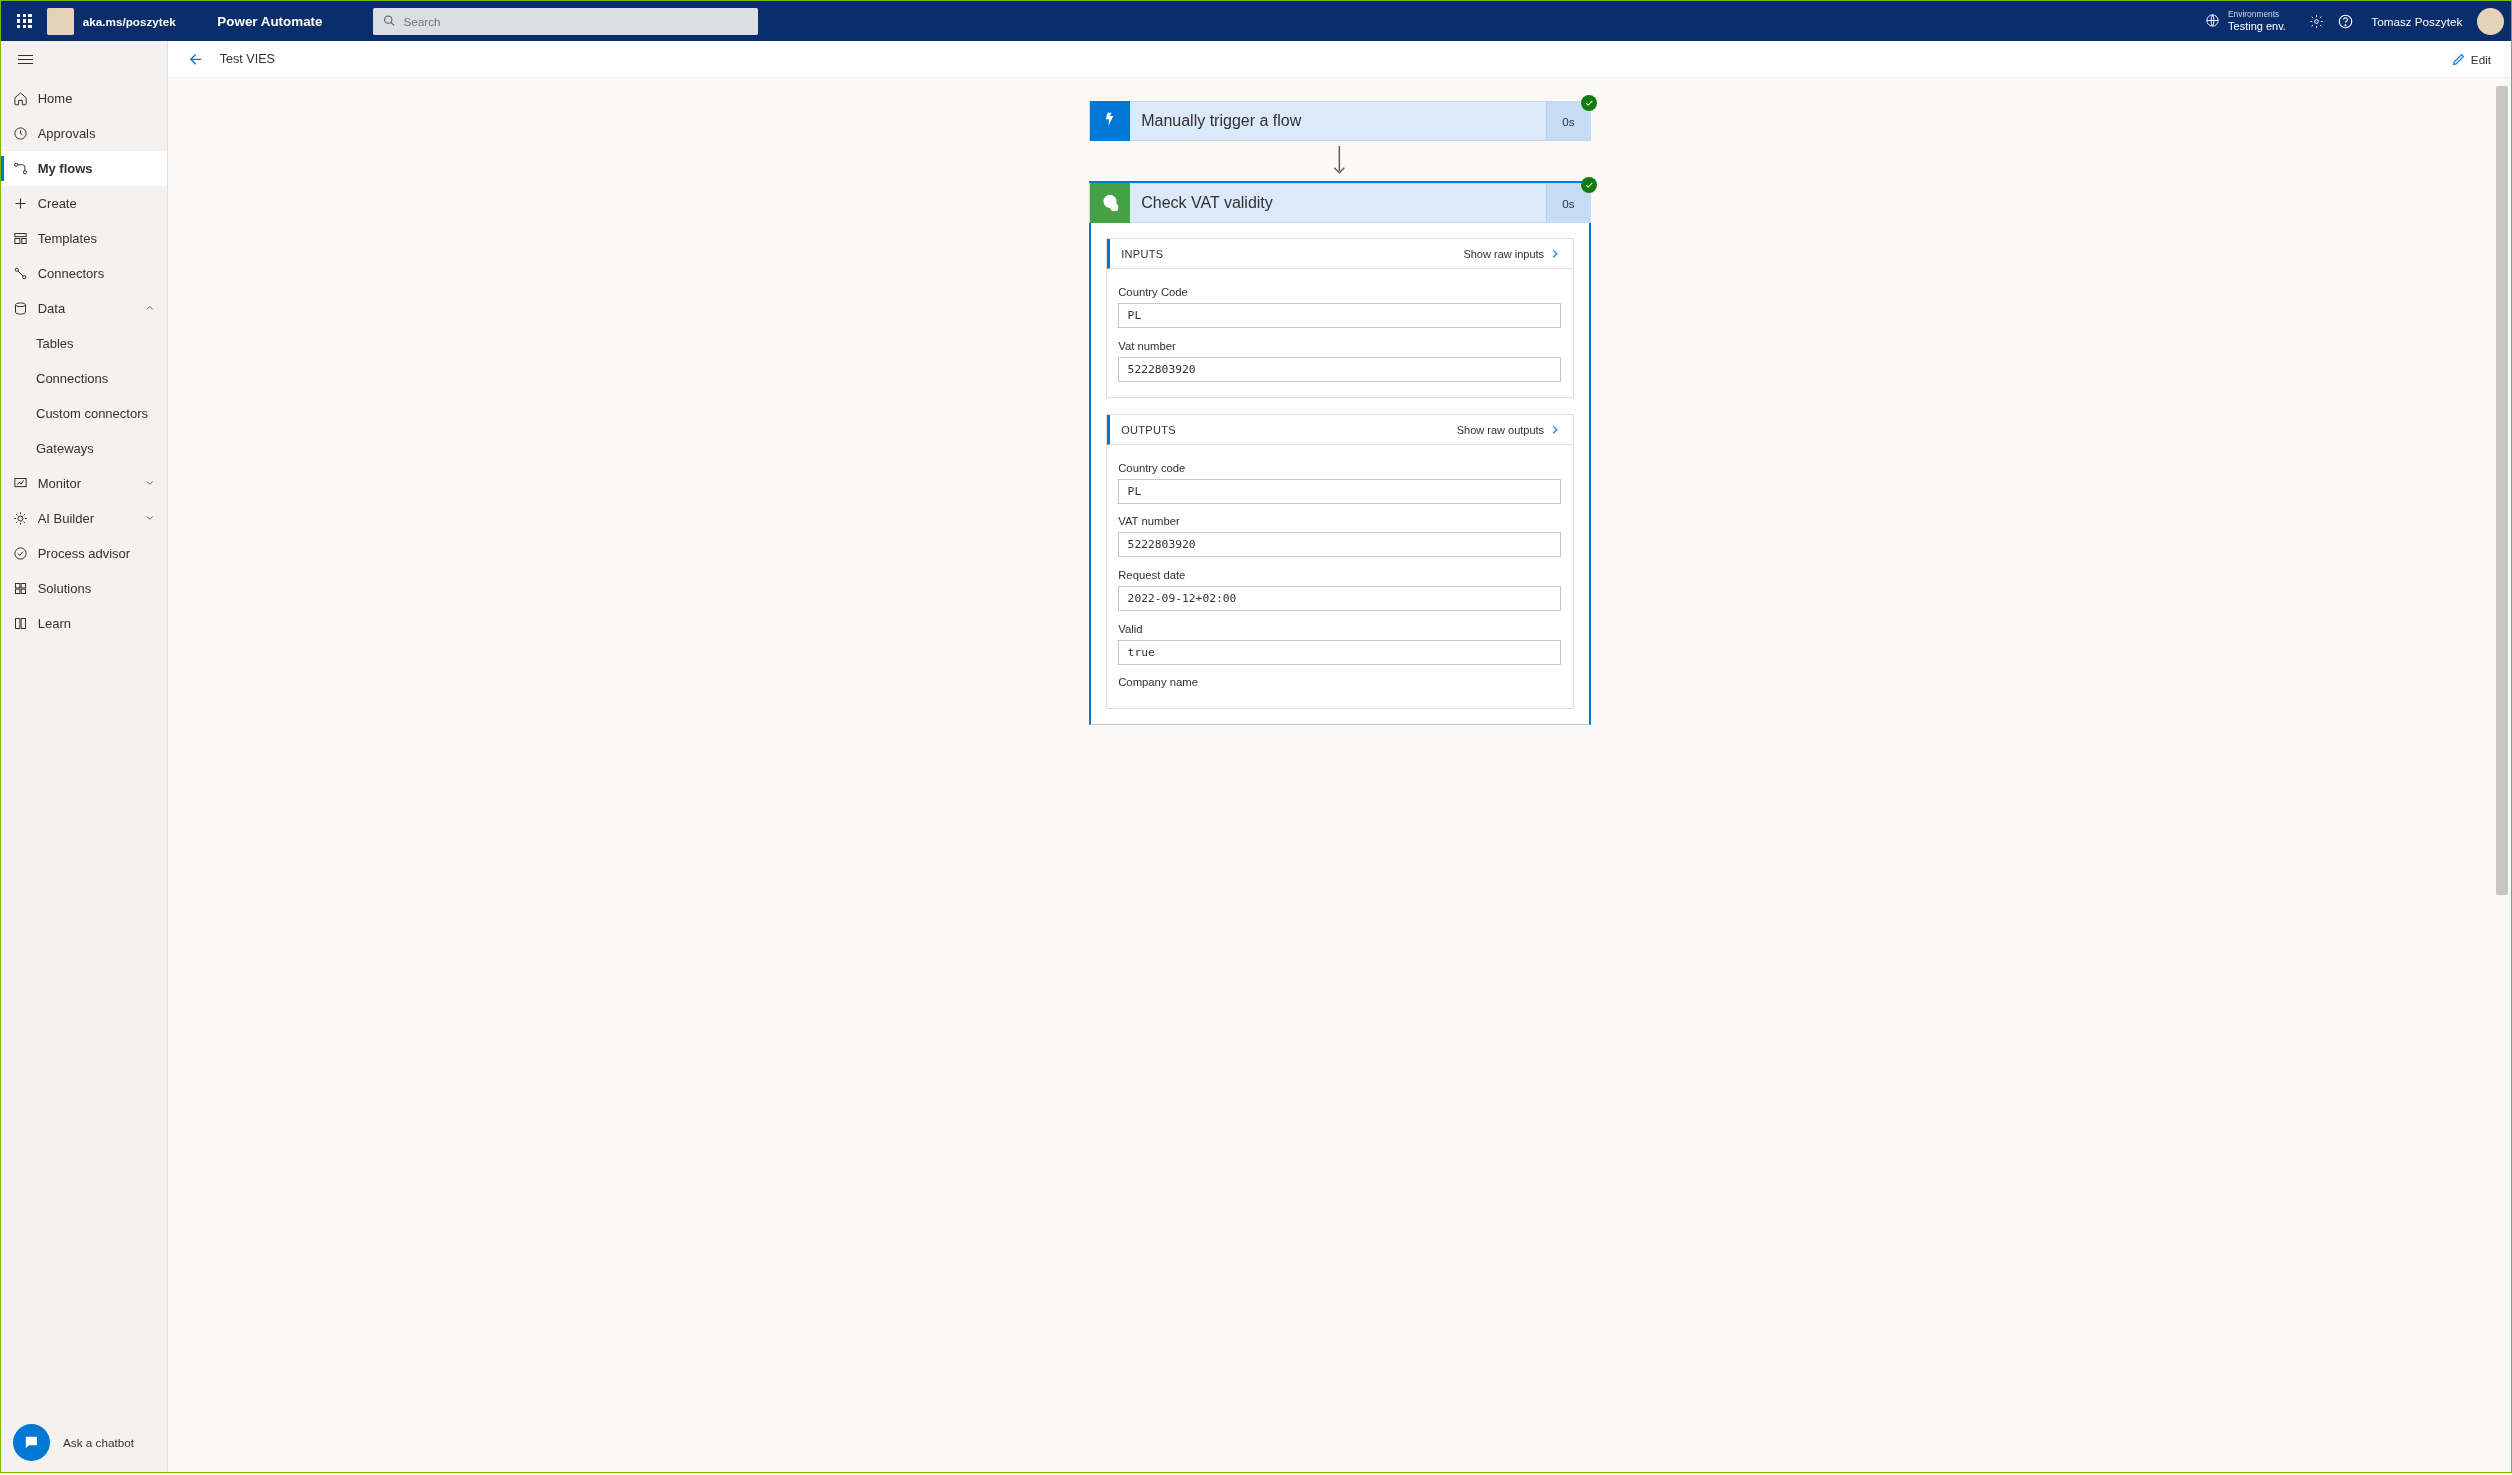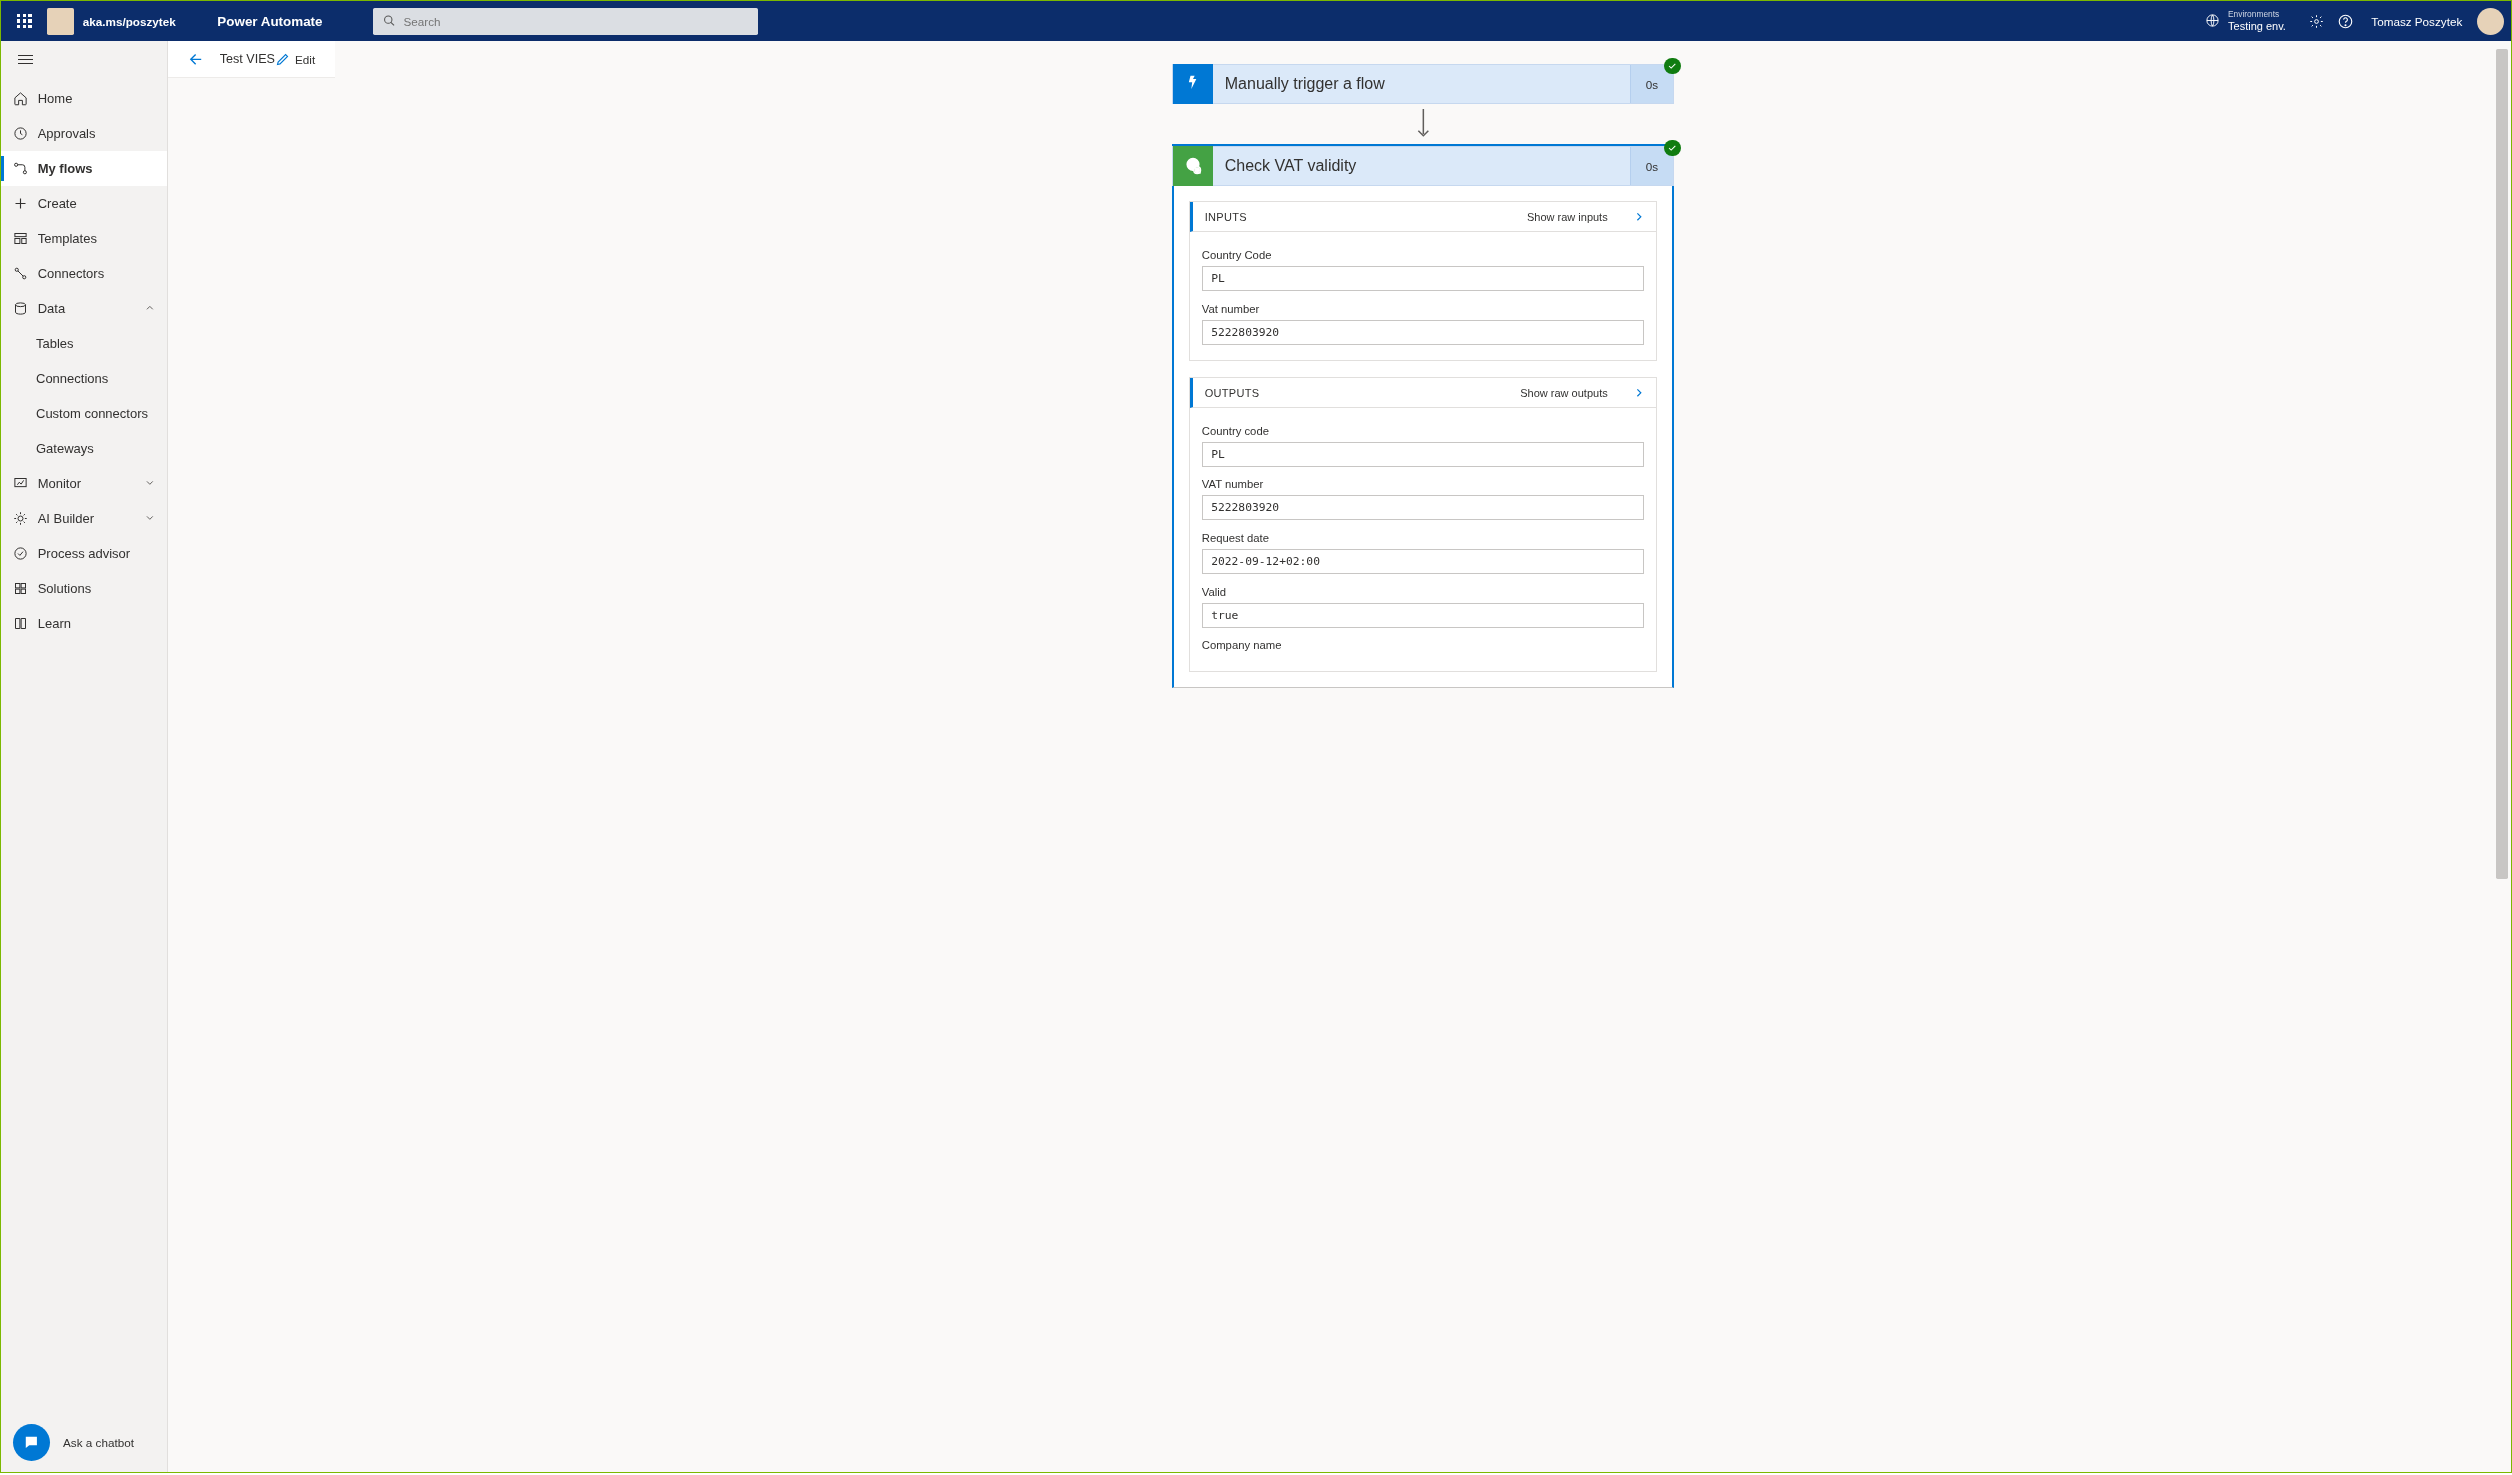--- a/index.html
+++ b/index.html
@@ -33,21 +33,21 @@
 .nav-item{height:35px;display:flex;align-items:center;padding:0 11.7px;cursor:pointer;font-size:13px;position:relative;}
 .nav-item.sub{padding-left:35px;}
 .nav-item.active{background:#fff;font-weight:600;}
 .nav-item.active::before{content:"";position:absolute;left:0;top:5px;bottom:5px;width:2.5px;background:#0078d4;}
 .nav-icon{width:15px;height:15px;margin-right:10px;display:flex;align-items:center;justify-content:center;color:#323130;}
 .nav-chevron{margin-left:auto;color:#605e5c;}
 .chatbot-row{height:59px;display:flex;align-items:center;padding:0 11.7px;}
 .chatbot-btn{width:37px;height:37px;border-radius:50%;background:#0078d4;display:flex;align-items:center;justify-content:center;margin-right:13.4px;}
 .chatbot-btn svg{width:16.7px;height:16.7px;fill:#fff;}
 
-.main{flex:1;display:flex;overflow:hidden;background:#faf9f8;}
+.main{flex:1;display:flex;flex-direction:column;overflow:hidden;background:#faf9f8;}
 .page-header{height:37px;display:flex;align-items:center;padding:0 20px;background:#fff;border-bottom:0.8px solid #edebe9;}
 .back-arrow{color:#0078d4;margin-right:15px;cursor:pointer;display:flex;}
 .page-title{font-size:12.6px;}
 .edit-btn{margin-left:auto;display:flex;align-items:center;color:#323130;cursor:pointer;}
 .edit-btn svg{width:15px;height:15px;margin-right:5px;stroke:#0078d4;fill:none;}
 
 .banner{background:#dff6dd;display:flex;align-items:center;padding:6.7px 20px;font-size:11.3px;border-bottom:0.8px solid #cdebc6;margin:6.7px 13.4px 0 13.4px;}
 .banner svg{width:13.4px;height:13.4px;margin-right:8.4px;}
 .banner-close{margin-left:auto;cursor:pointer;color:#605e5c;font-size:13.4px;}
 
@@ -63,21 +63,21 @@
 .step-icon.green{background:#44a244;}
 .step-icon svg{width:20px;height:20px;fill:#fff;}
 .step-title{margin-left:11.7px;font-size:16px;}
 .step-time{margin-left:auto;padding:0 15px;height:100%;display:flex;align-items:center;background:#c6dcf4;font-size:11.7px;border-left:0.8px solid #b5cfee;}
 .arrow-down{margin:5px 0;color:#605e5c;}
 
 .step-body{background:#fff;border-left:2.5px solid #0078d4;border-right:2.5px solid #0078d4;border-bottom:0.8px solid #c8c6c4;padding:15px;}
 .section{border:0.8px solid #e1dfdd;margin-bottom:16.7px;}
 .section-header{display:flex;align-items:center;padding:8.4px 11.7px;border-left:3.3px solid #0078d4;border-bottom:0.8px solid #e1dfdd;}
 .section-header .label{font-size:11px;letter-spacing:0.3px;}
-.raw-link{margin-left:auto;font-size:11px;color:#323130;cursor:pointer;display:flex;align-items:center;gap:20px;}
+.raw-link{margin-left:auto;font-size:11px;color:#323130;cursor:pointer;display:flex;align-items:center;}
 .raw-link svg{width:11.7px;height:11.7px;margin-left:5px;stroke:#0078d4;fill:none;stroke-width:2.5;}
 .section-body{padding:11.7px 11.7px 15px 11.7px;}
 .field-label{font-size:11.3px;margin-bottom:5px;margin-top:5px;}
 .field-box{border:0.8px solid #c8c6c4;padding:5px 8.4px;font-family:Consolas,monospace;font-size:11.3px;background:#fff;margin-bottom:11.7px;}
 .field-box:last-child{margin-bottom:0;}
 </style>
 </head>
 <body>
 
 <div class="topbar">

